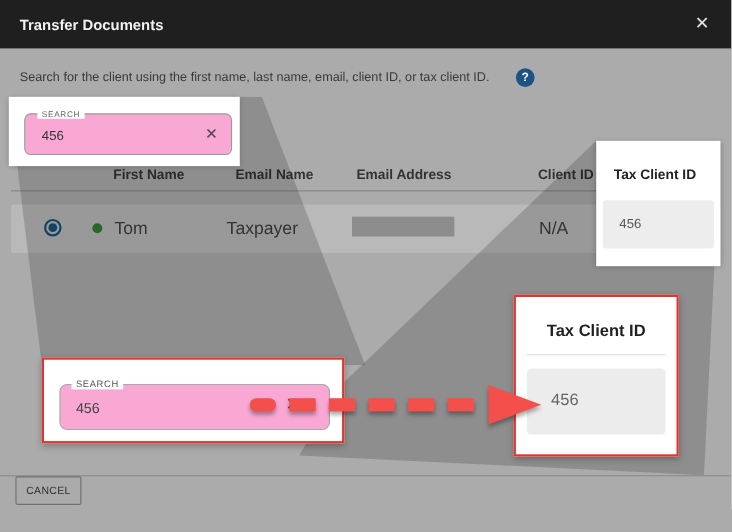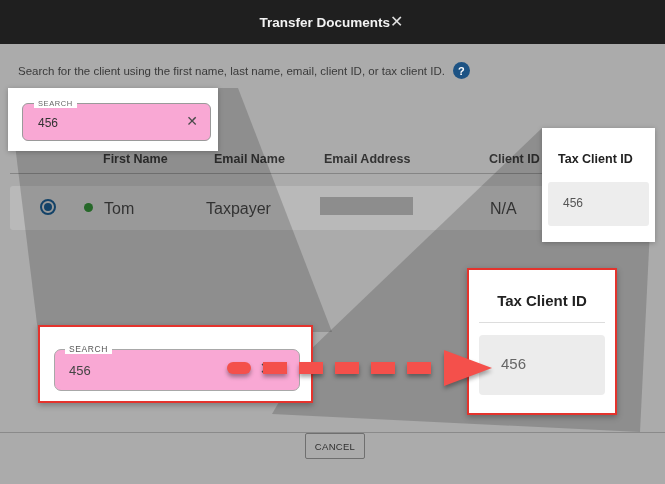--- a/index.html
+++ b/index.html
@@ -5,28 +5,28 @@
   * { margin:0; padding:0; box-sizing:border-box; }
   html,body { background:#e8e8e8; }
   .dialog{
     position:relative; width:665px; height:484px; overflow:hidden;
     font-family:"Liberation Sans", sans-serif; background:#ababab;
   }
   
   .titlebar{
     position:absolute; left:0; top:0; width:665px; height:44px;
     background:#1f1f1f; display:flex; align-items:center;
-    justify-content:center; padding:0 20px 0 18px;
+    justify-content:space-between; padding:0 20px 0 18px;
   }
   .titlebar .title{ color:#f2f2f2; font-size:13.5px; font-weight:bold; }
   .titlebar .close{ color:#e0e0e0; font-size:16px; cursor:pointer; line-height:1; }
   
   .instructions{
     position:absolute; left:18px; top:62px; font-size:11.5px; color:#3a3a3a;
-    display:flex; align-items:center; gap:8px;
+    display:flex; align-items:center; gap:24px;
   }
   .help-icon{
     width:17px; height:17px; border-radius:50%; background:#1d5384; color:#fff;
     font-size:11px; font-weight:bold; display:inline-flex; align-items:center;
     justify-content:center; cursor:pointer;
   }
   
   .beam{ position:absolute; left:0; top:0; width:665px; height:484px;
     background:rgba(0,0,0,0.17); pointer-events:none; }
   .beam.left { clip-path:polygon(8px 88px, 238px 88px, 332px 332px, 38px 332px); }
@@ -90,21 +90,21 @@
   .arrow-head{
     position:absolute; left:444px; top:350px; width:0; height:0;
     border-top:18px solid transparent; border-bottom:18px solid transparent;
     border-left:48px solid #f4504b;
     filter:drop-shadow(0 3px 2px rgba(0,0,0,0.35));
   }
   
   .footer{
     position:absolute; left:0; top:432px; width:665px; height:52px;
     border-top:1px solid #8a8a8a;
-    display:flex; align-items:center; justify-content:space-between; padding:0 9px 0 14px;flex-direction:column;
+    display:flex; align-items:flex-start; justify-content:space-between; padding:0 9px 0 14px;flex-direction:column;
   }
   .btn{ font-family:inherit; font-size:9.5px; letter-spacing:0.3px; cursor:pointer; border-radius:2px; }
   .btn.cancel{
     width:60px; height:26px; background:transparent; border:1.5px solid #6f6f6f; color:#2f2f2f;
   }
   .btn.next{
     width:52px; height:26px; background:#1b527e; border:1px solid #16446a; color:#fff; font-weight:bold;
   }
 </style>
 </head>

